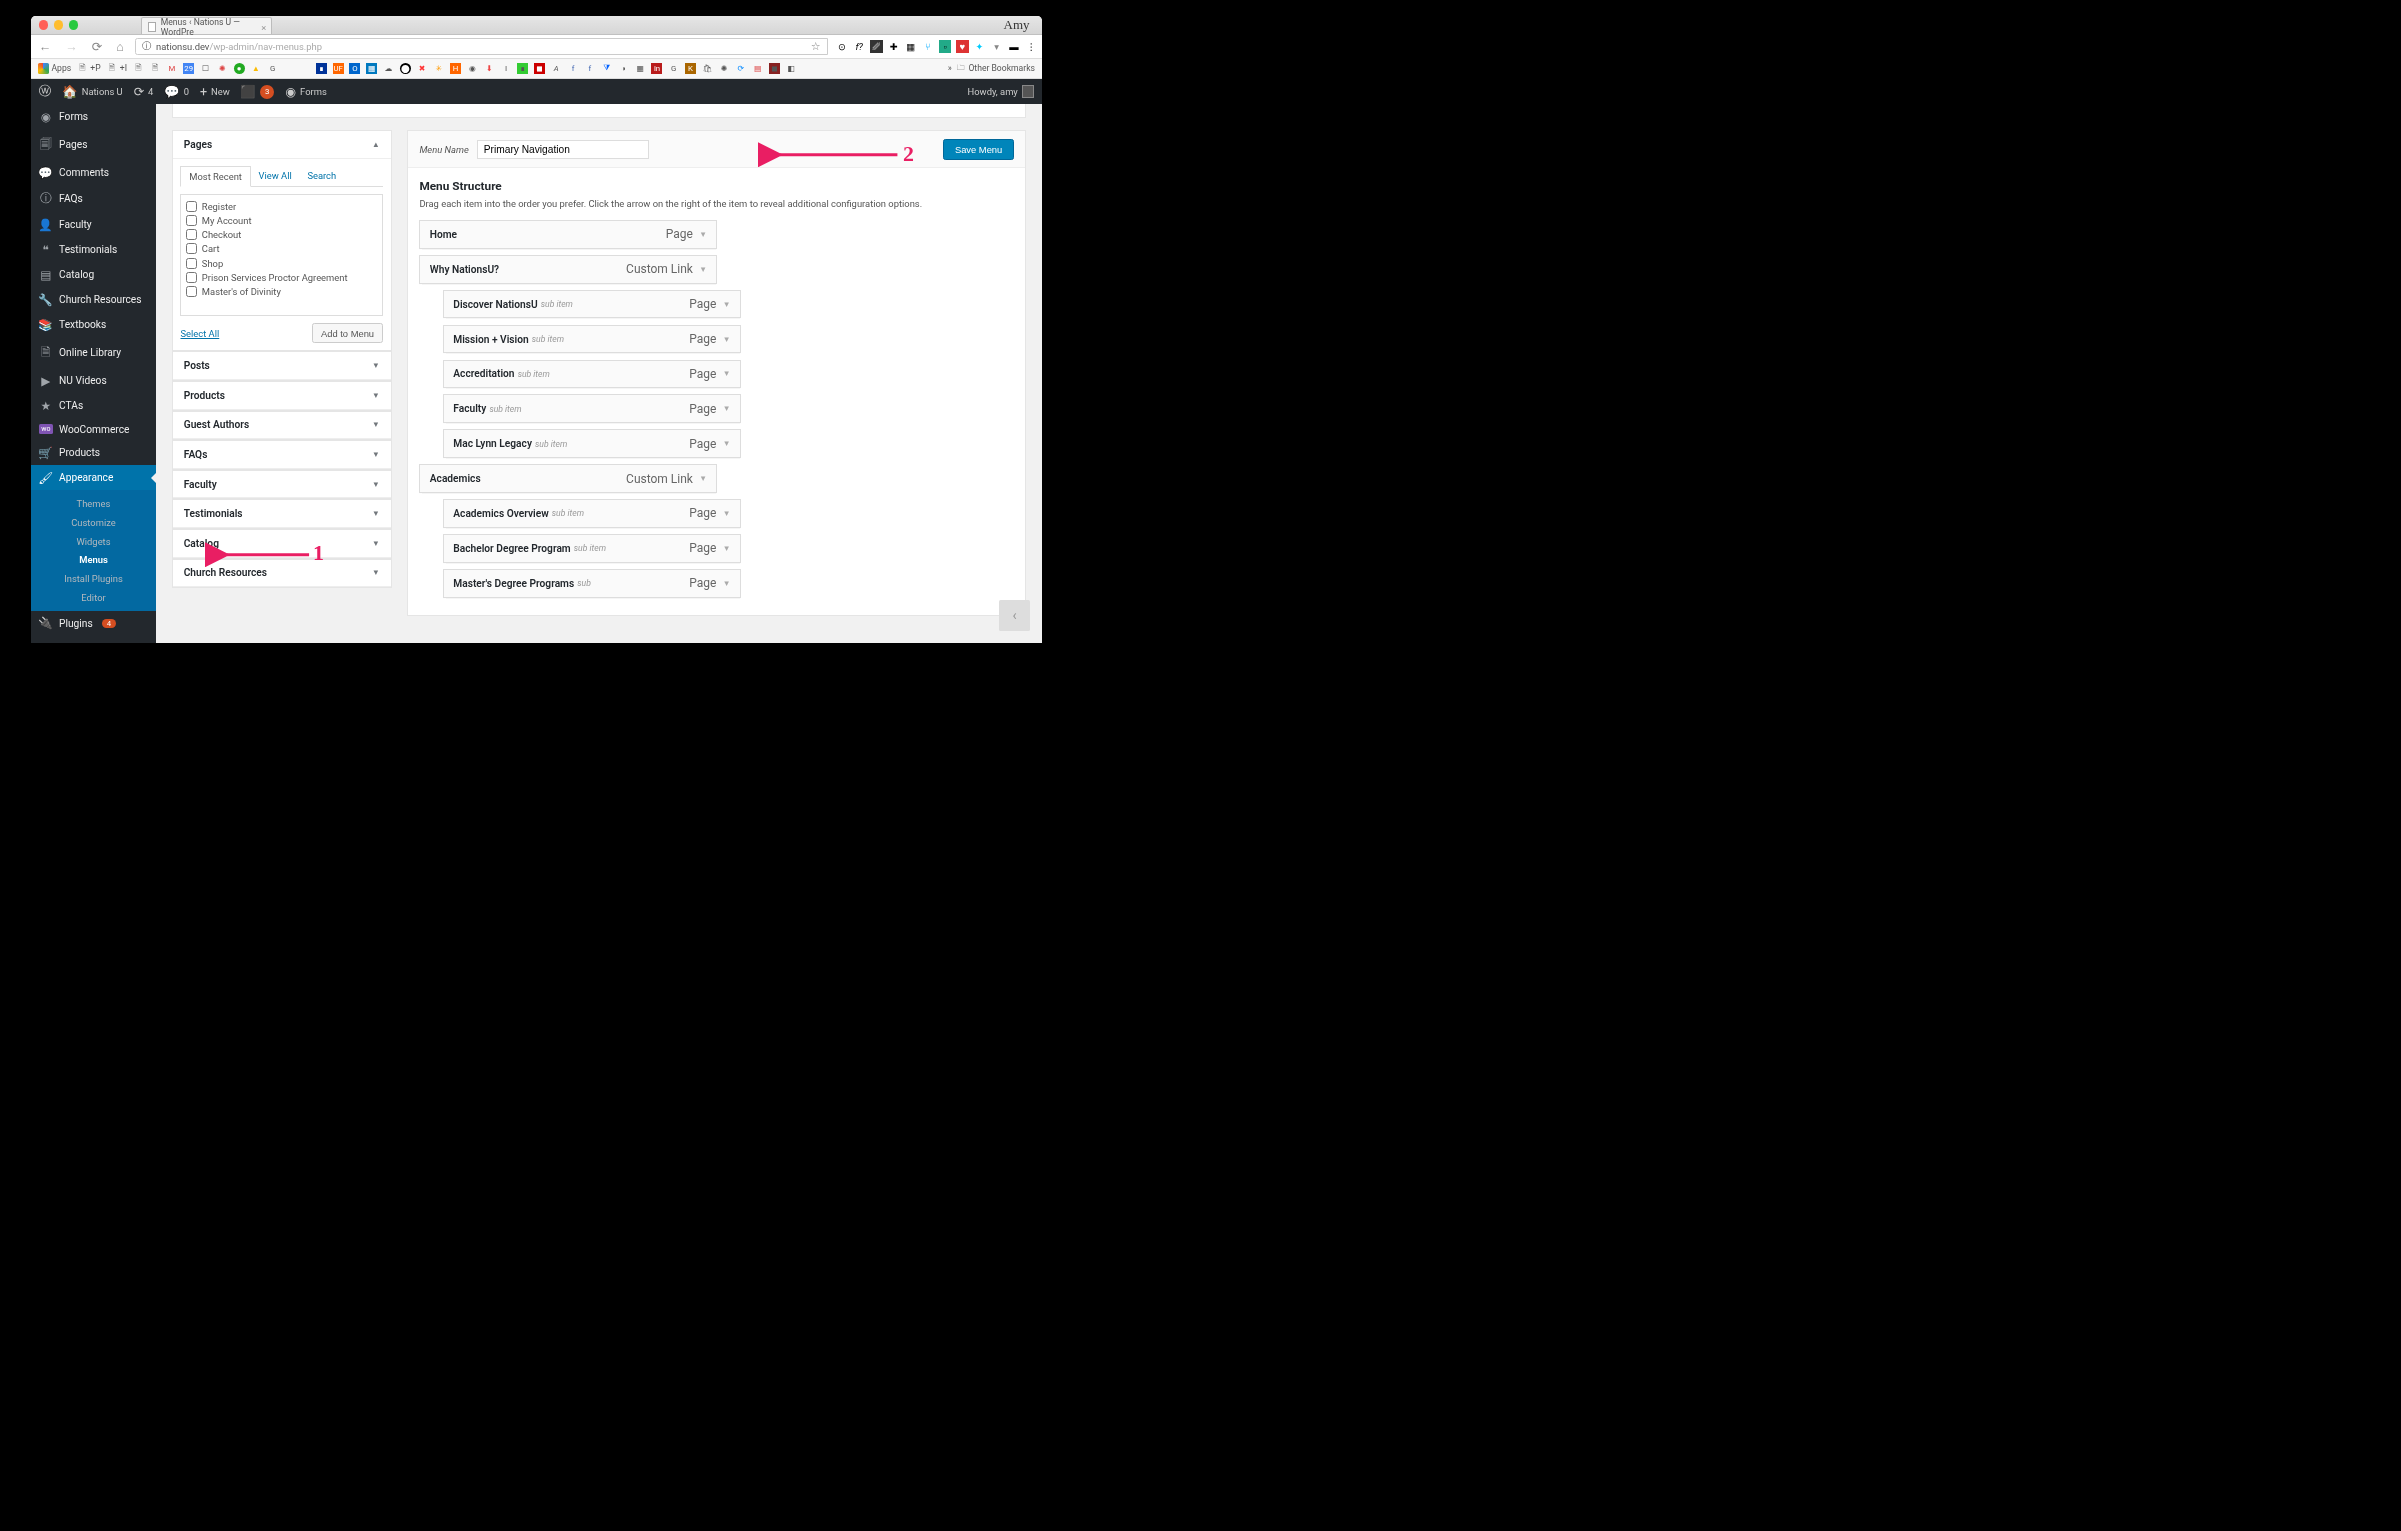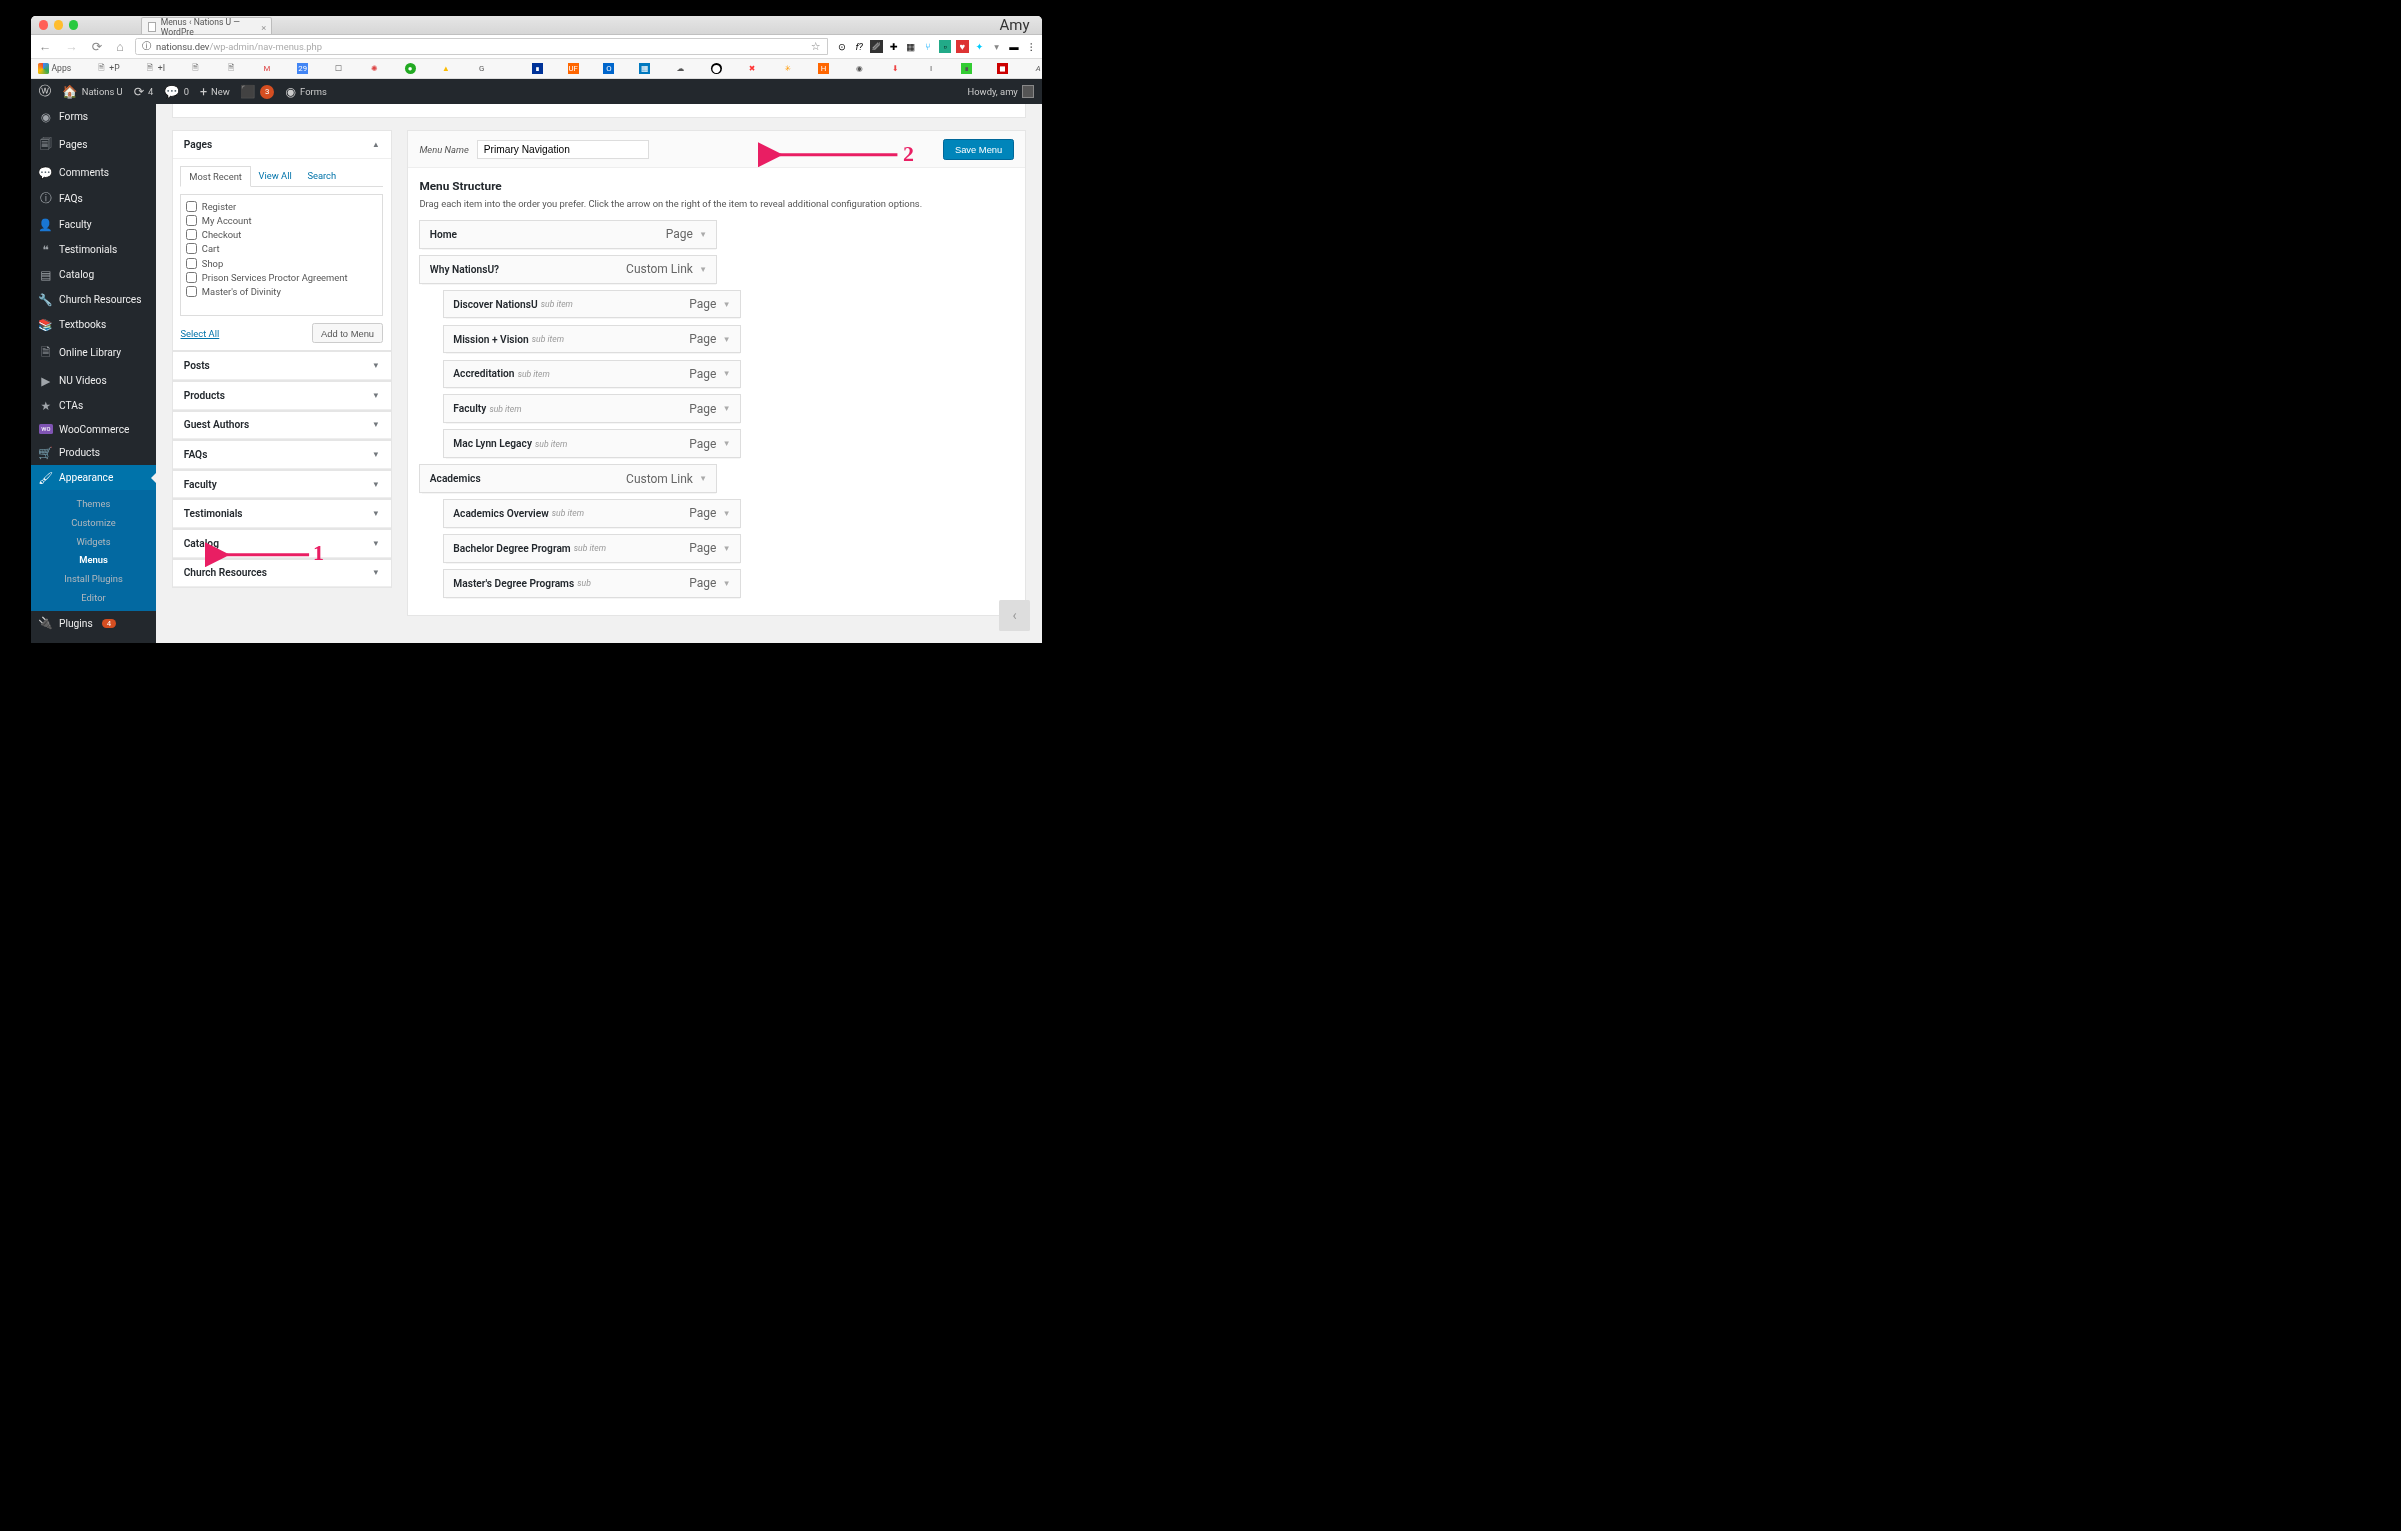--- a/index.html
+++ b/index.html
@@ -7,32 +7,32 @@
   .window { position: absolute; top: 15.7px; left: 31px; width: 1011px; height: 627px; background: #fff; border-radius: 4.7px 4.7px 0 0; overflow: hidden; box-shadow: 0 7.8px 31px rgba(0,0,0,.5); }
   
   .titlebar { height: 19.6px; background: linear-gradient(#e6e6e6,#d6d6d6); display:flex; align-items:center; padding:0 7.8px; border-bottom:0.8px solid #c0c0c0; }
   .traffic { display:flex; gap:5.5px; }
   .dot { width:9.4px; height:9.4px; border-radius:50%; }
   .red{background:#ff5f57}.yellow{background:#ffbd2e}.green{background:#28c940}
   .tabstrip { flex:1; display:flex; align-items:flex-end; height:100%; margin-left:63px;}
   .tab { background:#f2f2f2; border:0.8px solid #bcbcbc; border-bottom:none; height:17px; padding:1.6px 19.6px 0 6.3px; font-size:8.6px; color:#555; border-radius:2.4px 2.4px 0 0; position:relative; display:flex; align-items:center; gap:4.7px; width:131px;}
   .tab .favicon{width:9.4px;height:9.4px;background:#fff;border:0.8px solid #aaa;display:inline-block;}
   .tab .close{position:absolute;right:4.7px;font-size:9.4px;color:#999;}
-  .user-label{font-size:15px;color:#333;padding:0 4.7px;}
+  .user-label{font-size:13px;color:#333;padding:0 4.7px;font-family:Liberation Serif, serif;}
   
   .addrbar{height:23.5px;background:#fff;border-bottom:0.8px solid #ddd;display:flex;align-items:center;padding:0 4.7px;gap:7.8px;}
   .navbtn{color:#888;font-size:12.5px;padding:0 3.1px;}
   .navbtn.fwd{color:#ccc;}
   .omnibox{flex:1;height:17px;border:0.8px solid #ccc;border-radius:2.4px 0 0 2.4px;display:flex;align-items:center;padding:0 6.3px;font-size:9.4px;color:#555; gap:4.7px;}
   .omnibox .url{flex:1;white-space:nowrap;overflow:hidden;}
   .star{color:#888;font-size:11px;}
   .ext-icons{display:flex;gap:4.7px;align-items:center;}
   .ext-icons span{width:12.5px;height:12.5px;font-size:9.4px;display:inline-flex;align-items:center;justify-content:center;}
   
-  .bookmarks{height:20.4px;background:#f7f7f7;border-bottom:0.8px solid #ddd;display:flex;align-items:center;padding:0 4.7px;gap:20px;font-size:8.6px;color:#555;}
+  .bookmarks{height:20.4px;background:#f7f7f7;border-bottom:0.8px solid #ddd;display:flex;align-items:center;padding:0 4.7px;gap:1px;font-size:8.6px;color:#555;}
   .bookmarks .bm{display:inline-flex;align-items:center;gap:2.4px;padding:0.8px 2.4px;}
   .bm .icn{width:11px;height:11px;display:inline-flex;align-items:center;justify-content:center;font-size:7.8px;}
   .bookmarks .spacer{flex:1;}
   
   .adminbar{height:25px;background:#23282d;color:#eee;display:flex;align-items:center;padding:0 7.8px;font-size:9.4px;gap:11px;}
   .adminbar .ab-item{display:inline-flex;align-items:center;gap:3.9px;color:#ccc;}
   .adminbar .ab-icon{font-size:12.5px;}
   .adminbar .badge{background:#d54e21;color:#fff;border-radius:50%;width:14px;height:14px;display:inline-flex;align-items:center;justify-content:center;font-size:7.8px;}
   .adminbar .right{margin-left:auto;display:flex;align-items:center;gap:4.7px;}
   .avatar{width:12.5px;height:12.5px;background:#555;border:0.8px solid #888;}

